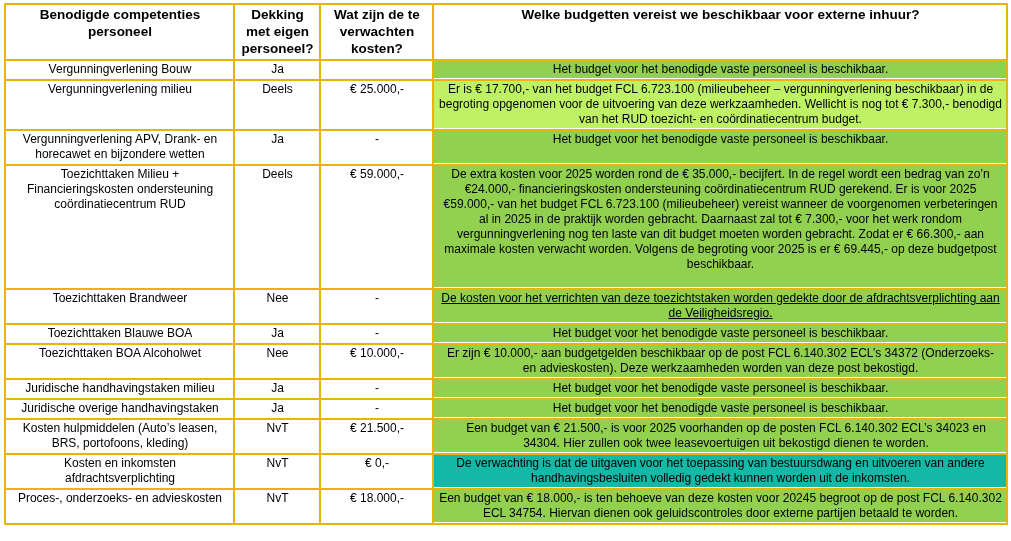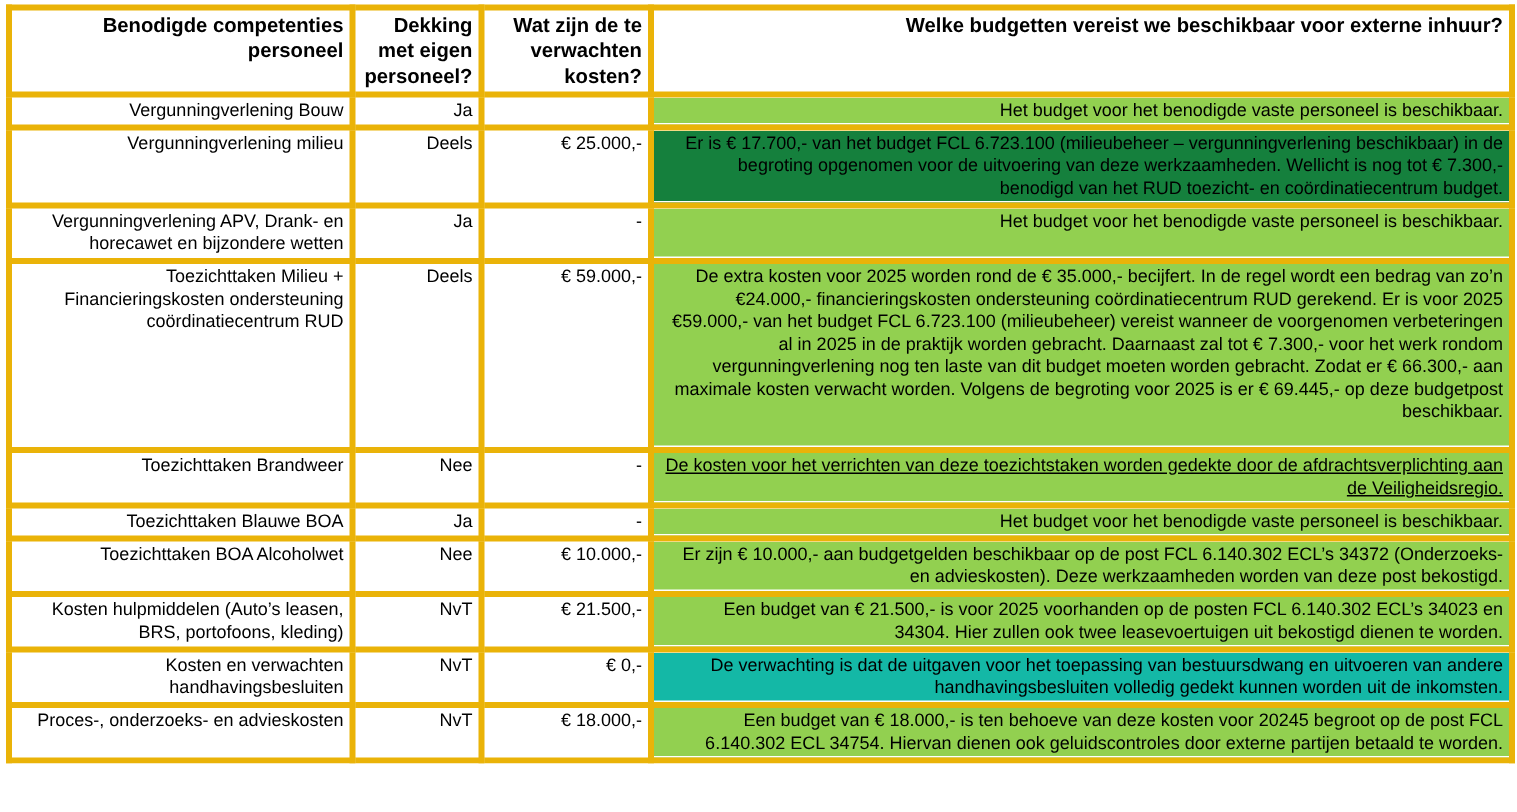--- a/index.html
+++ b/index.html
@@ -16,23 +16,23 @@
   }
   table.budget-table {
     border-collapse: collapse;
     table-layout: fixed;
     width: 1002px;
     border: 2px solid #000000;
     background: #ffffff;
   }
   table.budget-table th,
   table.budget-table td {
-    border: 4px solid #eab308;
+    border: 2px solid #eab308;
     vertical-align: top;
-    text-align: right;
+    text-align: center;
     padding: 1px 4px 2px 5px;
     font-size: 12px;
     line-height: 15px;
     overflow: hidden;
     word-wrap: break-word;
   }
   table.budget-table th {
     font-size: 13.5px;
     line-height: 17px;
     font-weight: bold;
@@ -73,21 +73,21 @@
       <tr>
         <td>Vergunningverlening Bouw</td>
         <td>Ja</td>
         <td></td>
         <td class="green" style="background: rgb(146, 208, 80);">Het budget voor het benodigde vaste personeel is beschikbaar.</td>
       </tr>
       <tr>
         <td>Vergunningverlening milieu</td>
         <td>Deels</td>
         <td>€ 25.000,-</td>
-        <td class="green" style="background: #15803d;">Er is € 17.700,- van het budget FCL 6.723.100 (milieubeheer – vergunningverlening beschikbaar) in de begroting opgenomen voor de uitvoering van deze werkzaamheden. Wellicht is nog tot € 7.300,- benodigd van het RUD toezicht- en coördinatiecentrum budget.</td>
+        <td class="green" style="background: #bef264;">Er is € 17.700,- van het budget FCL 6.723.100 (milieubeheer – vergunningverlening beschikbaar) in de begroting opgenomen voor de uitvoering van deze werkzaamheden. Wellicht is nog tot € 7.300,- benodigd van het RUD toezicht- en coördinatiecentrum budget.</td>
       </tr>
       <tr>
         <td>Vergunningverlening APV, Drank- en horecawet en bijzondere wetten</td>
         <td>Ja</td>
         <td>-</td>
         <td class="green" style="background: rgb(146, 208, 80);">Het budget voor het benodigde vaste personeel is beschikbaar.</td>
       </tr>
       <tr class="row-tall">
         <td>Toezichttaken Milieu + Financieringskosten ondersteuning coördinatiecentrum RUD</td>
         <td>Deels</td>
@@ -106,27 +106,39 @@
         <td>-</td>
         <td class="green" style="background: rgb(146, 208, 80);">Het budget voor het benodigde vaste personeel is beschikbaar.</td>
       </tr>
       <tr>
         <td>Toezichttaken BOA Alcoholwet</td>
         <td>Nee</td>
         <td>€ 10.000,-</td>
         <td class="green" style="background: rgb(146, 208, 80); margin-left: 44px;">Er zijn € 10.000,- aan budgetgelden beschikbaar op de post FCL 6.140.302 ECL’s 34372 (Onderzoeks- en advieskosten). Deze werkzaamheden worden van deze post bekostigd.</td>
       </tr>
       <tr>
+        <td>Juridische handhavingstaken milieu</td>
+        <td>Ja</td>
+        <td>-</td>
+        <td class="green" style="background: rgb(146, 208, 80);">Het budget voor het benodigde vaste personeel is beschikbaar.</td>
+      </tr>
+      <tr>
+        <td>Juridische overige handhavingstaken</td>
+        <td>Ja</td>
+        <td>-</td>
+        <td class="green" style="background: rgb(146, 208, 80);">Het budget voor het benodigde vaste personeel is beschikbaar.</td>
+      </tr>
+      <tr>
         <td>Kosten hulpmiddelen (Auto’s leasen, BRS, portofoons, kleding)</td>
         <td>NvT</td>
         <td>€ 21.500,-</td>
         <td class="green" style="background: rgb(146, 208, 80); padding-left: 16px;">Een budget van € 21.500,- is voor 2025 voorhanden op de posten FCL 6.140.302 ECL’s 34023 en 34304. Hier zullen ook twee leasevoertuigen uit bekostigd dienen te worden.</td>
       </tr>
       <tr>
-        <td>Kosten en verwachten handhavingsbesluiten</td>
+        <td>Kosten en inkomsten afdrachtsverplichting</td>
         <td>NvT</td>
         <td>€ 0,-</td>
         <td class="green" style="background: #14b8a6;">De verwachting is dat de uitgaven voor het toepassing van bestuursdwang en uitvoeren van andere handhavingsbesluiten volledig gedekt kunnen worden uit de inkomsten.</td>
       </tr>
       <tr>
         <td>Proces-, onderzoeks- en advieskosten</td>
         <td>NvT</td>
         <td>€ 18.000,-</td>
         <td class="green" style="background: rgb(146, 208, 80);">Een budget van € 18.000,- is ten behoeve van deze kosten voor 20245 begroot op de post FCL 6.140.302 ECL 34754. Hiervan dienen ook geluidscontroles door externe partijen betaald te worden.</td>
       </tr>

